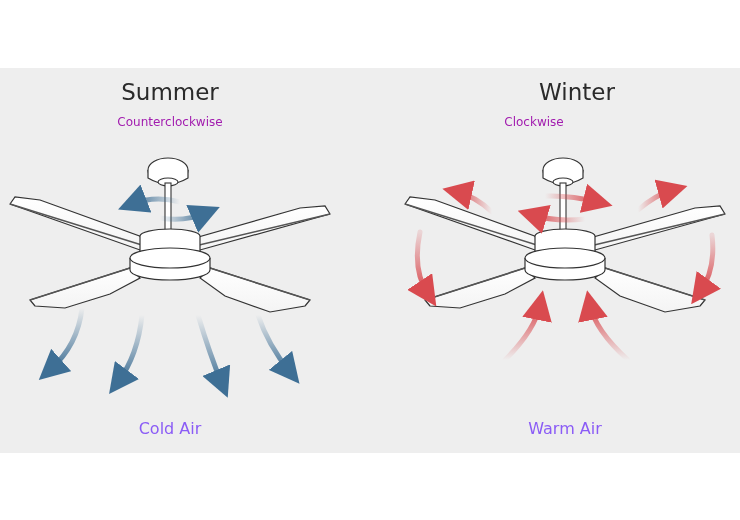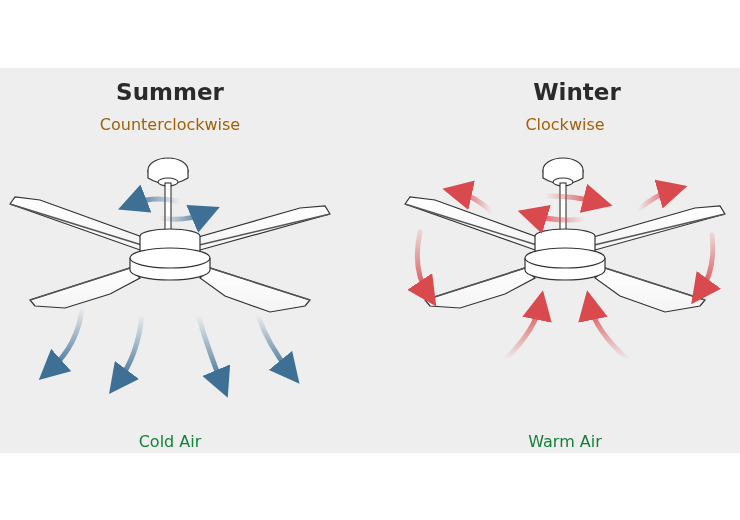--- a/index.html
+++ b/index.html
@@ -1,20 +1,20 @@
 <!DOCTYPE html>
 <html><head>
 <meta charset="utf-8">
 <style>
   html, body { margin:0; padding:0; background:#ffffff; }
   body { width:740px; height:520px; position:relative; overflow:hidden; font-family:"Liberation Sans", sans-serif; }
   .panel { position:absolute; left:0; top:68px; width:740px; height:385px; background:#eeeeee; }
-  .title { position:absolute; font-family:"DejaVu Sans", sans-serif; font-weight:bold; font-size:23px; color:#2a2a2a; transform:translateX(-50%); white-space:nowrap; }
-  .subtitle { position:absolute; font-family:"DejaVu Sans", sans-serif; font-size:16px; color:#a16207; transform:translateX(-50%); white-space:nowrap; }
-  .caption { position:absolute; font-family:"DejaVu Sans", sans-serif; font-size:16px; color:#15803d; transform:translateX(-50%); white-space:nowrap;margin-top:13px; }
+  .title { position:absolute; font-family:"DejaVu Sans", sans-serif; font-weight:normal; font-size:23px; color:#2a2a2a; transform:translateX(-50%); white-space:nowrap; }
+  .subtitle { position:absolute; font-family:"DejaVu Sans", sans-serif; font-size:12px; color:#a21caf; transform:translateX(-50%); white-space:nowrap; }
+  .caption { position:absolute; font-family:"DejaVu Sans", sans-serif; font-size:16px; color:#8b5cf6; transform:translateX(-50%); white-space:nowrap; }
   svg.art { position:absolute; left:0; top:0; }
 </style>
 </head>
 <body>
 
 <div class="panel"></div>
 
 <svg class="art" width="740" height="520" viewBox="0 0 740 520">
   <defs>
     <linearGradient id="blade" x1="0" y1="0" x2="0" y2="1">
@@ -118,14 +118,14 @@
     <path d="M505,360 Q535,330 540,305" stroke="url(#redFadeUp)" stroke-width="5" fill="none" marker-end="url(#headRed)" stroke-linecap="round"></path>
     <path d="M628,360 Q595,330 590,305" stroke="url(#redFadeUp)" stroke-width="5" fill="none" marker-end="url(#headRed)" stroke-linecap="round"></path>
   </g>
 </svg>
 
 <div class="title" style="left:170px; top:79px;">Summer</div>
 <div class="subtitle" style="left:170px; top:115px;">Counterclockwise</div>
 <div class="caption" style="left:170px; top:419px;">Cold Air</div>
 
 <div class="title" style="left:565px; top:79px;margin-left:12px;">Winter</div>
-<div class="subtitle" style="left:565px; top:115px;">Clockwise</div>
+<div class="subtitle" style="left:534px; top:115px;">Clockwise</div>
 <div class="caption" style="left:565px; top:419px;text-align:right;">Warm Air</div>
 
 </body></html>

